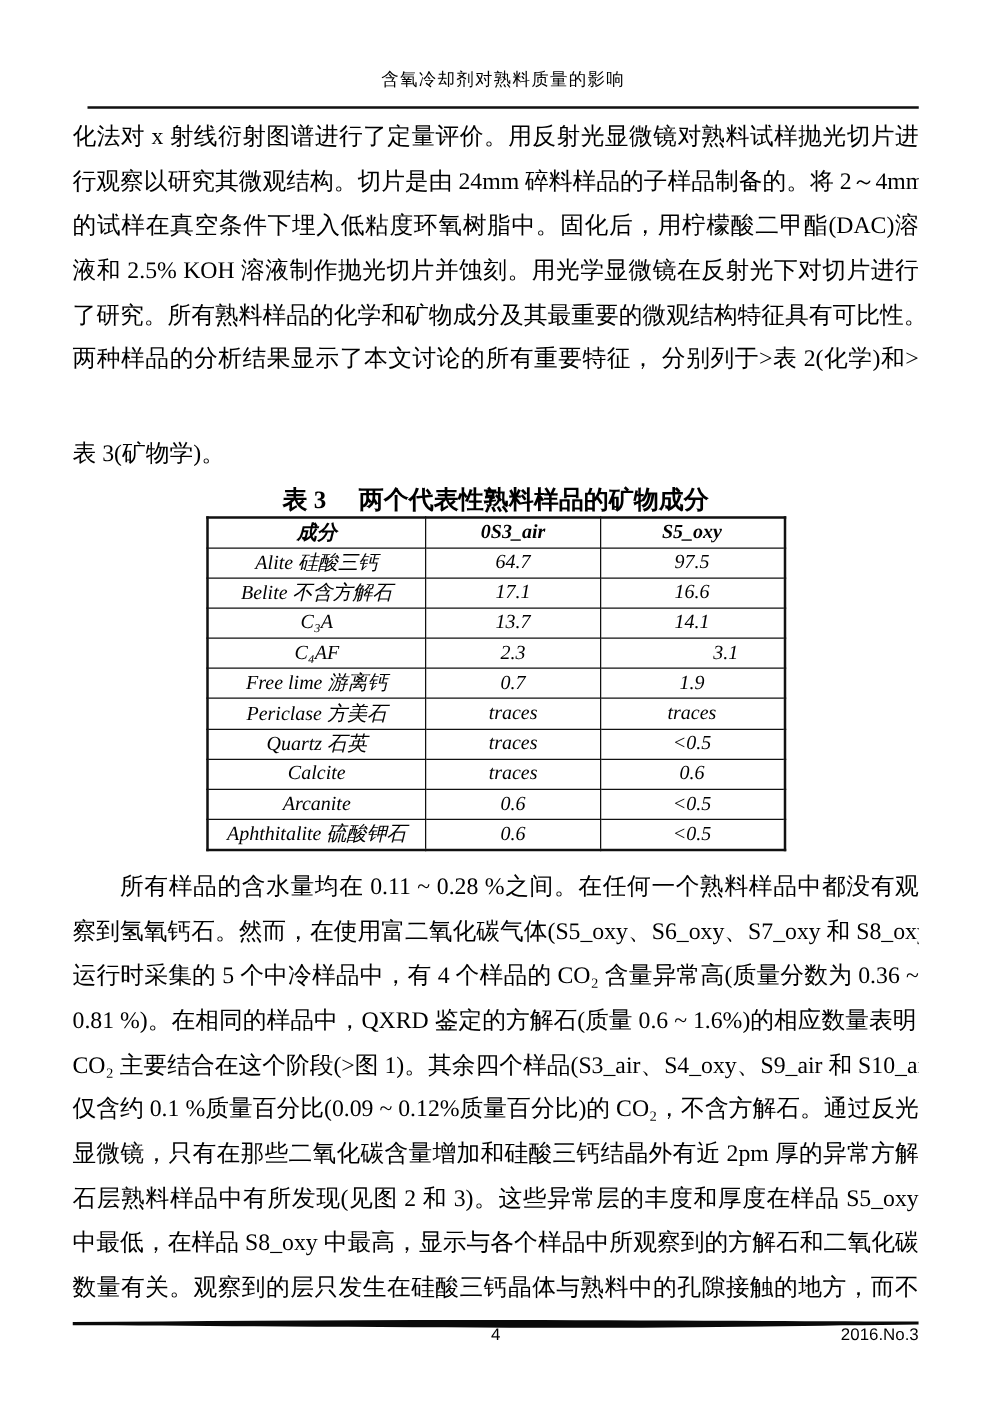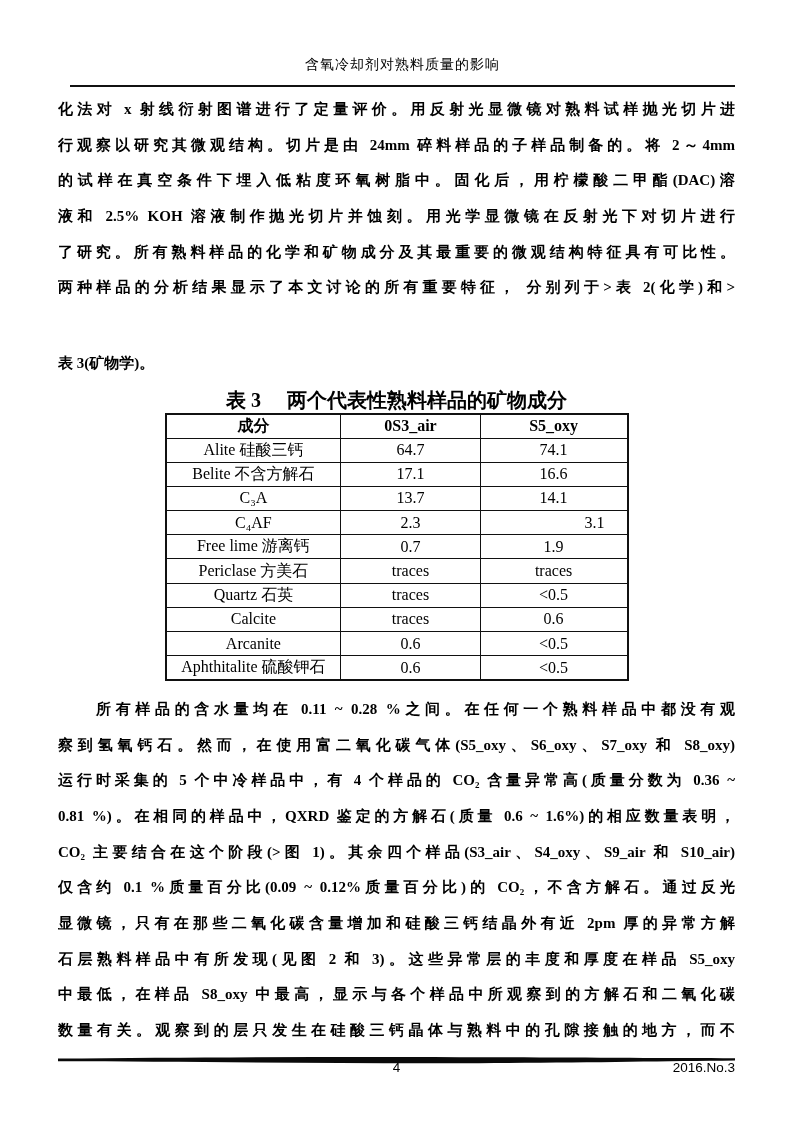--- a/index.html
+++ b/index.html
@@ -22,26 +22,25 @@
     letter-spacing: 1px;
   }
   .content {
     position: absolute;
     left: 58px; top: 92px;
     width: 677px;
   }
   .para .line {
     height: 35.7px;
     line-height: 35.7px;
-    font-size: 15px;
+    font-size: 19px;
     text-align: justify;
     text-align-last: justify;
     white-space: nowrap;
     overflow: hidden;
-    font-weight: bold;
   }
   .para .line.short {
     text-align-last: left;
     margin-top: 40px;
   }
   .para .line.indent {
     text-indent: 38px;
   }
   .table-caption {
     margin-top: 5px;
@@ -51,31 +50,32 @@
     font-weight: bold;
     font-size: 20px;
   }
   .table-caption .cap-gap { display: inline-block; width: 26px; }
   table.mineral {
     width: 464px;
     margin: 0 auto;
     border-collapse: collapse;
     border: 2px solid #111;
     font-size: 16px;
+    font-style: italic;
   }
   table.mineral th, table.mineral td {
     border: 1.4px solid #111;
     height: 24.2px;
     text-align: center;
     vertical-align: middle;
     font-weight: normal;
     padding: 0 2px;
   }
   table.mineral th { font-weight: bold; }
-  table.mineral .num-right { text-align: right; padding-right: 22px; }
+  table.mineral .num-right { text-align: right; padding-right: 36px; }
   .para2 { margin-top: 11px; }
   .page-footer-rule {
     position: absolute;
     left: 58px; top: 1050px;
     width: 677px; height: 8px;
   }
   .page-footer-text {
     position: absolute;
     left: 58px; right: 58px; top: 1059px;
     height: 18px;
@@ -124,21 +124,21 @@
     </colgroup>
     <tbody>
         <tr>
       <th>成分</th>
       <th>0S3_air</th>
       <th>S5_oxy</th>
     </tr>
     <tr>
       <td>Alite 硅酸三钙</td>
       <td>64.7</td>
-      <td>74.1</td>
+      <td>97.5</td>
     </tr>
     <tr>
       <td>Belite 不含方解石</td>
       <td>17.1</td>
       <td>16.6</td>
     </tr>
     <tr>
       <td>C₃A</td>
       <td>13.7</td>
       <td>14.1</td>

